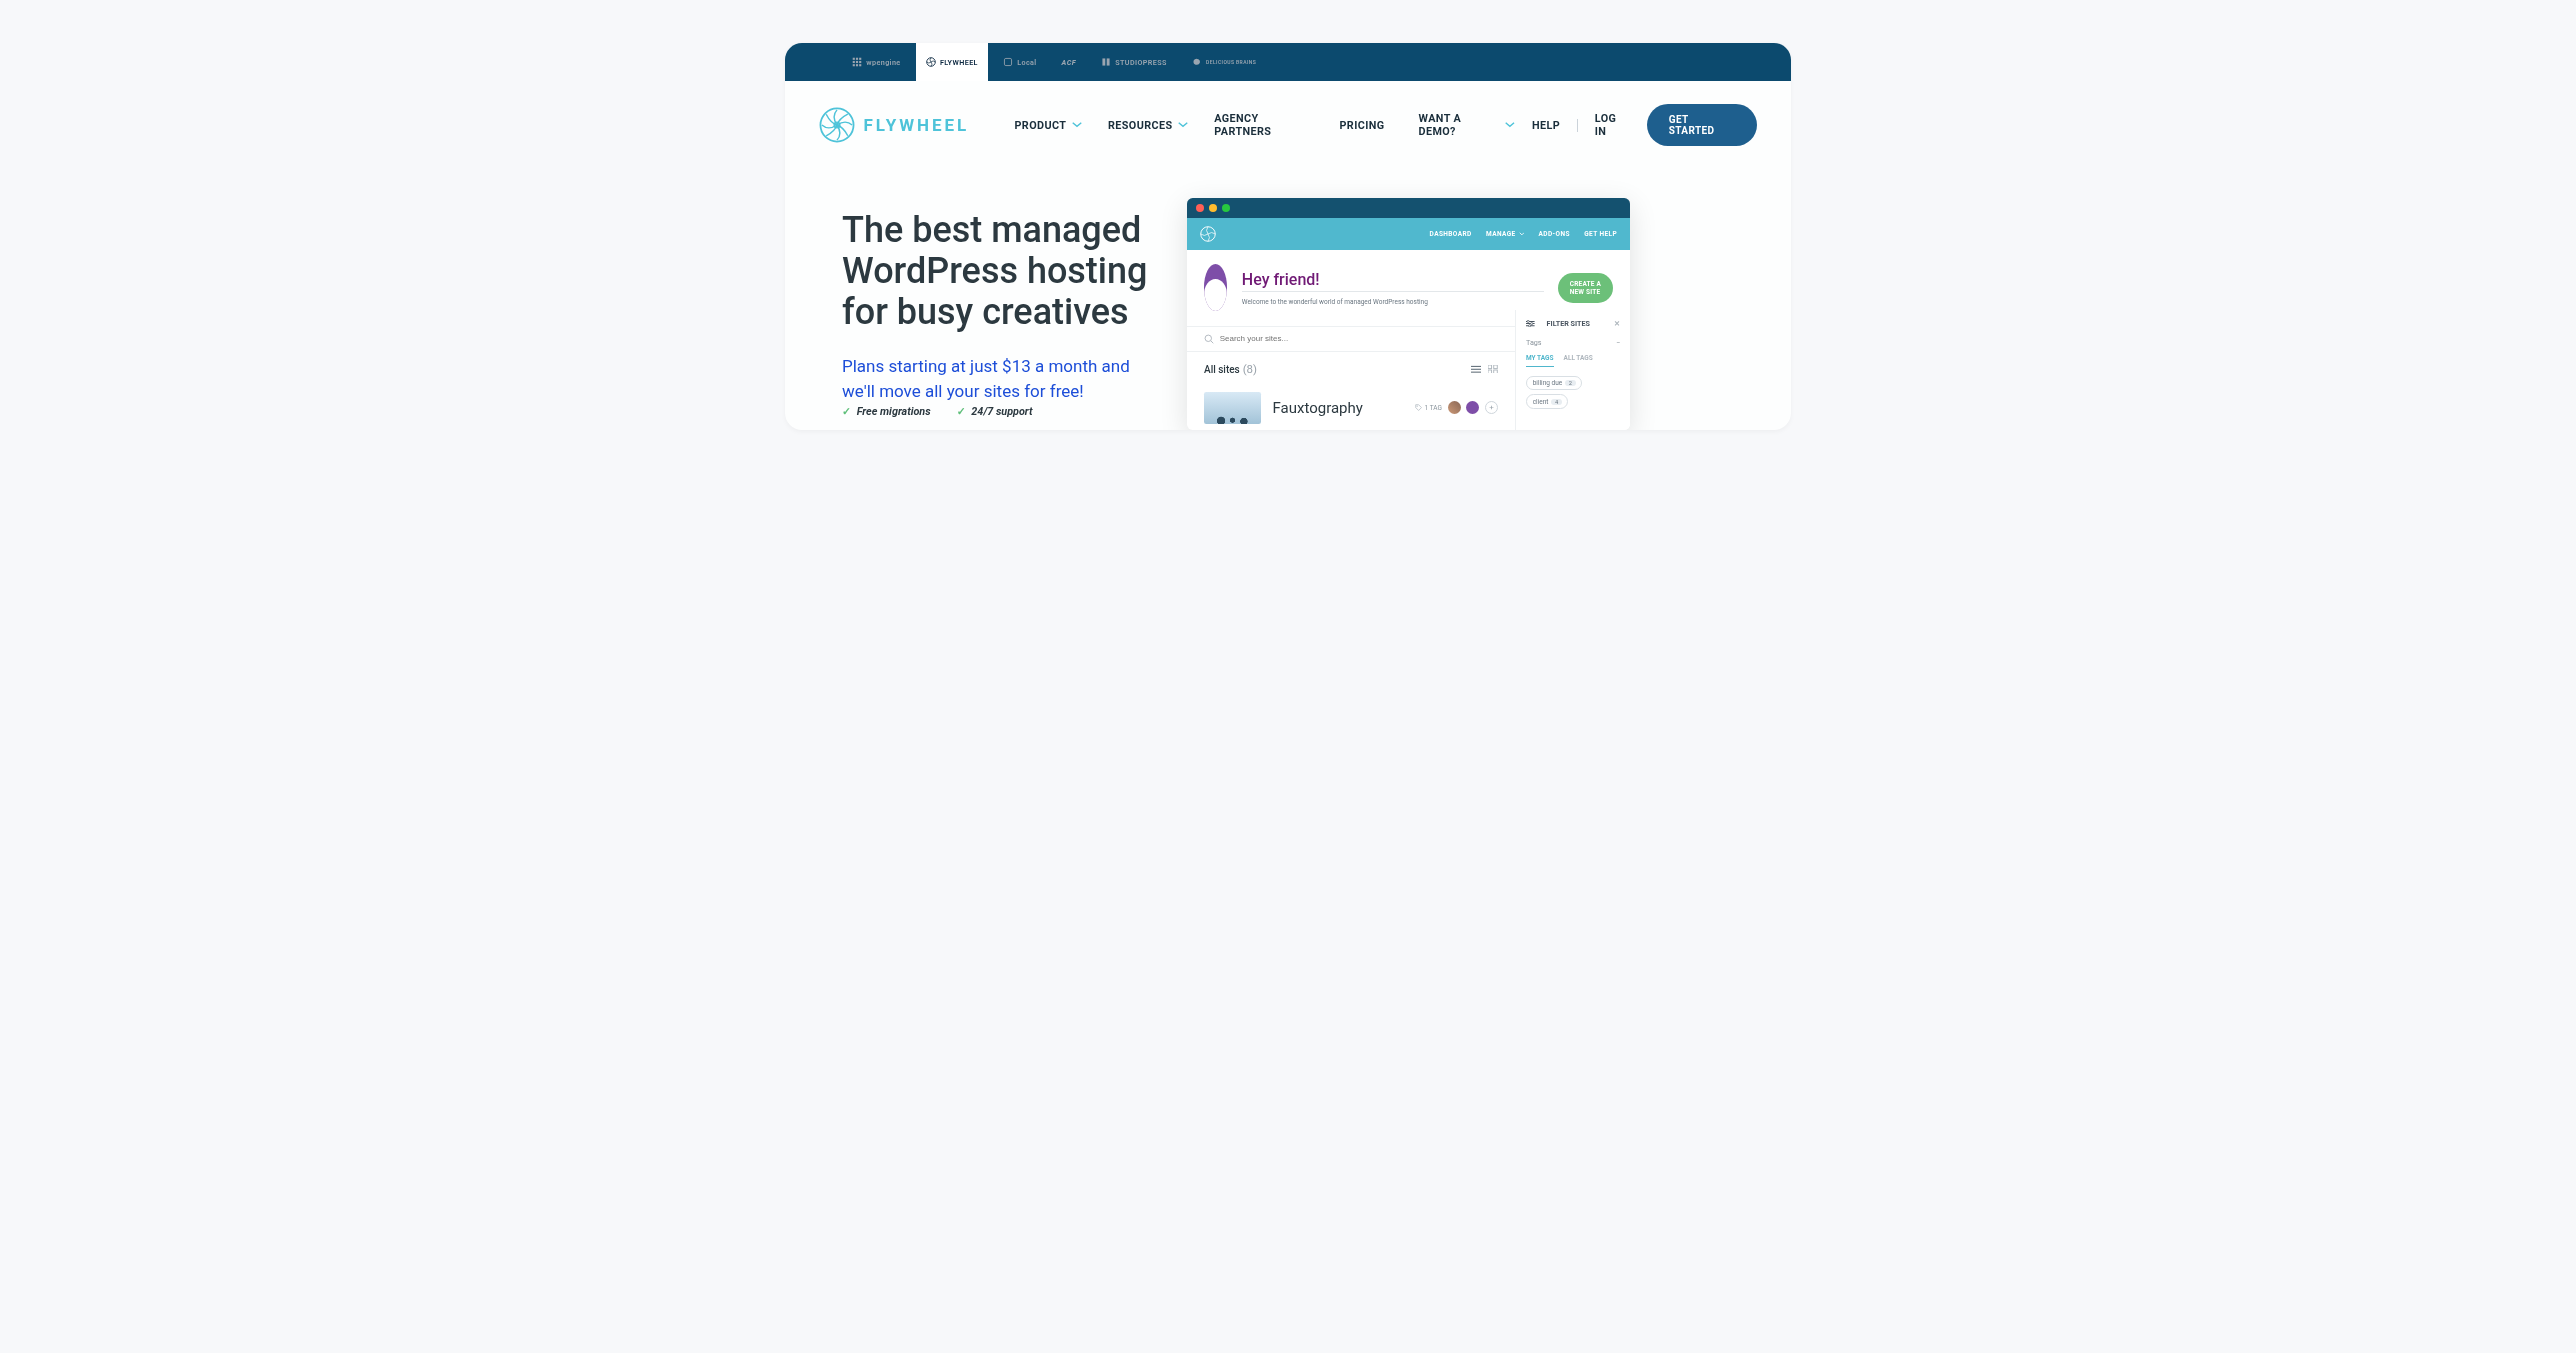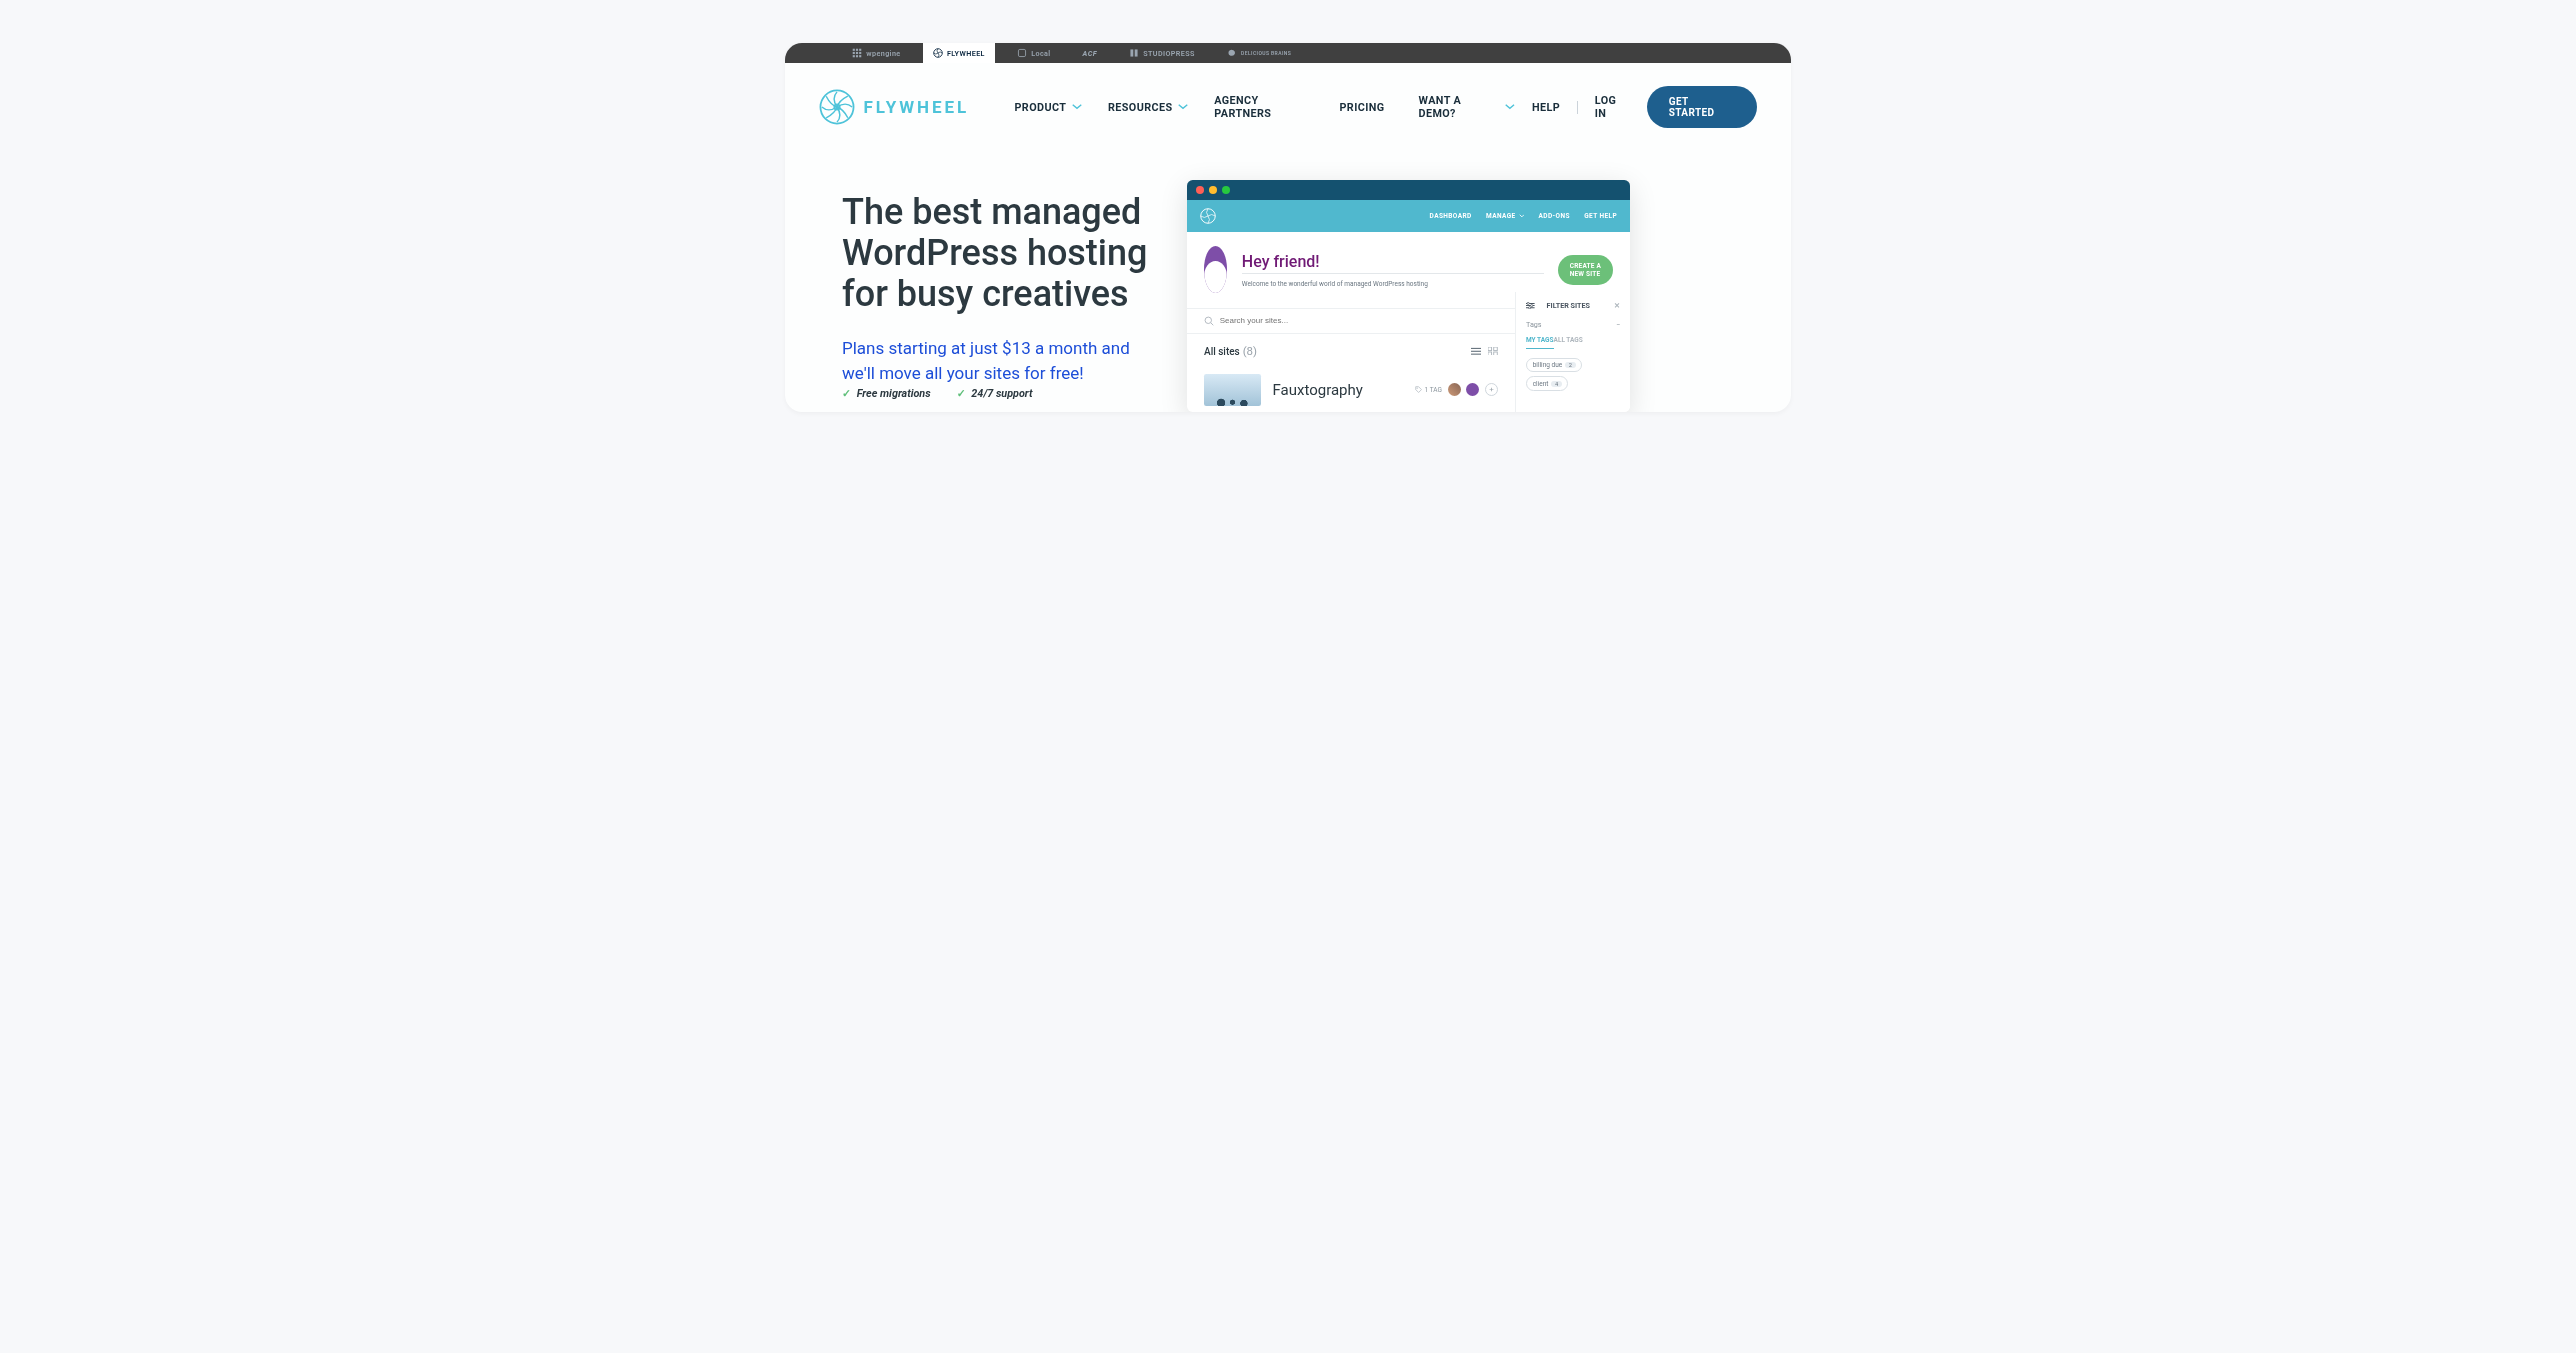--- a/index.html
+++ b/index.html
@@ -14,26 +14,26 @@
 .page-card {
   width: 1006px;
   background: #fdfefe;
   border-radius: 17px;
   overflow: hidden;
   box-shadow: 0 1.4px 5.7px rgba(0,0,0,0.04);
 }
 
 
 .brand-bar {
-  background: #404040;
-  height: 20px;
+  background: #0c4a6e;
+  height: 38px;
   display: flex;
   align-items: stretch;
   padding-left: 57px;
-  gap: 12px;
+  gap: 5px;
 }
 .brand-item {
   display: flex;
   align-items: center;
   padding: 0 10px;
   gap: 4.3px;
   color: #9aa5b0;
   font-size: 7.2px;
   font-weight: 600;
   letter-spacing: 0.4px;
@@ -210,21 +210,21 @@
 .search-icon{width:10px;height:10px;margin-right:5.7px;}
 
 .filter-panel {
   position:absolute; right:0; top:112px; bottom:0;
   width:115px; background:#fff; border-left:0.7px solid #edf0f2;
   padding:8.6px 10px; font-size:7.2px; color:#4a5560;
 }
 .filter-head{display:flex;align-items:center;gap:12px;font-weight:700;margin-bottom:10px;}
 .filter-close{margin-left:auto;color:#aeb6bd;cursor:pointer;}
 .filter-section{display:flex;align-items:center;justify-content:space-between;color:#8a949c;margin-bottom:7.2px;}
-.filter-tabs{display:flex;font-size:6.5px;font-weight:700;margin-bottom:8.6px;}
+.filter-tabs{display:flex;gap:10px;font-size:6.5px;font-weight:700;margin-bottom:8.6px;}
 .filter-tab{color:#aeb6bd;padding-bottom:4.3px;cursor:pointer;}
 .filter-tab.active{color:#4fb6cc;border-bottom:1.4px solid #4fb6cc;}
 .tag-pills{display:flex;gap:4.3px;flex-wrap:wrap;}
 .tag-pill{border:0.7px solid #d9dfe4;border-radius:718px;padding:2.2px 5.7px;font-size:6.5px;color:#6a7680;display:flex;align-items:center;gap:2.9px;}
 .tag-pill .cnt{background:#e8edf1;border-radius:718px;padding:0 3.6px;font-size:5.7px;}
 
 .sites-head {
   display:flex; align-items:center; padding:10px 17px; width:calc(100% - 115px);
 }
 .sites-head h3{font-size:10px;font-weight:500;color:#2c3940;}

